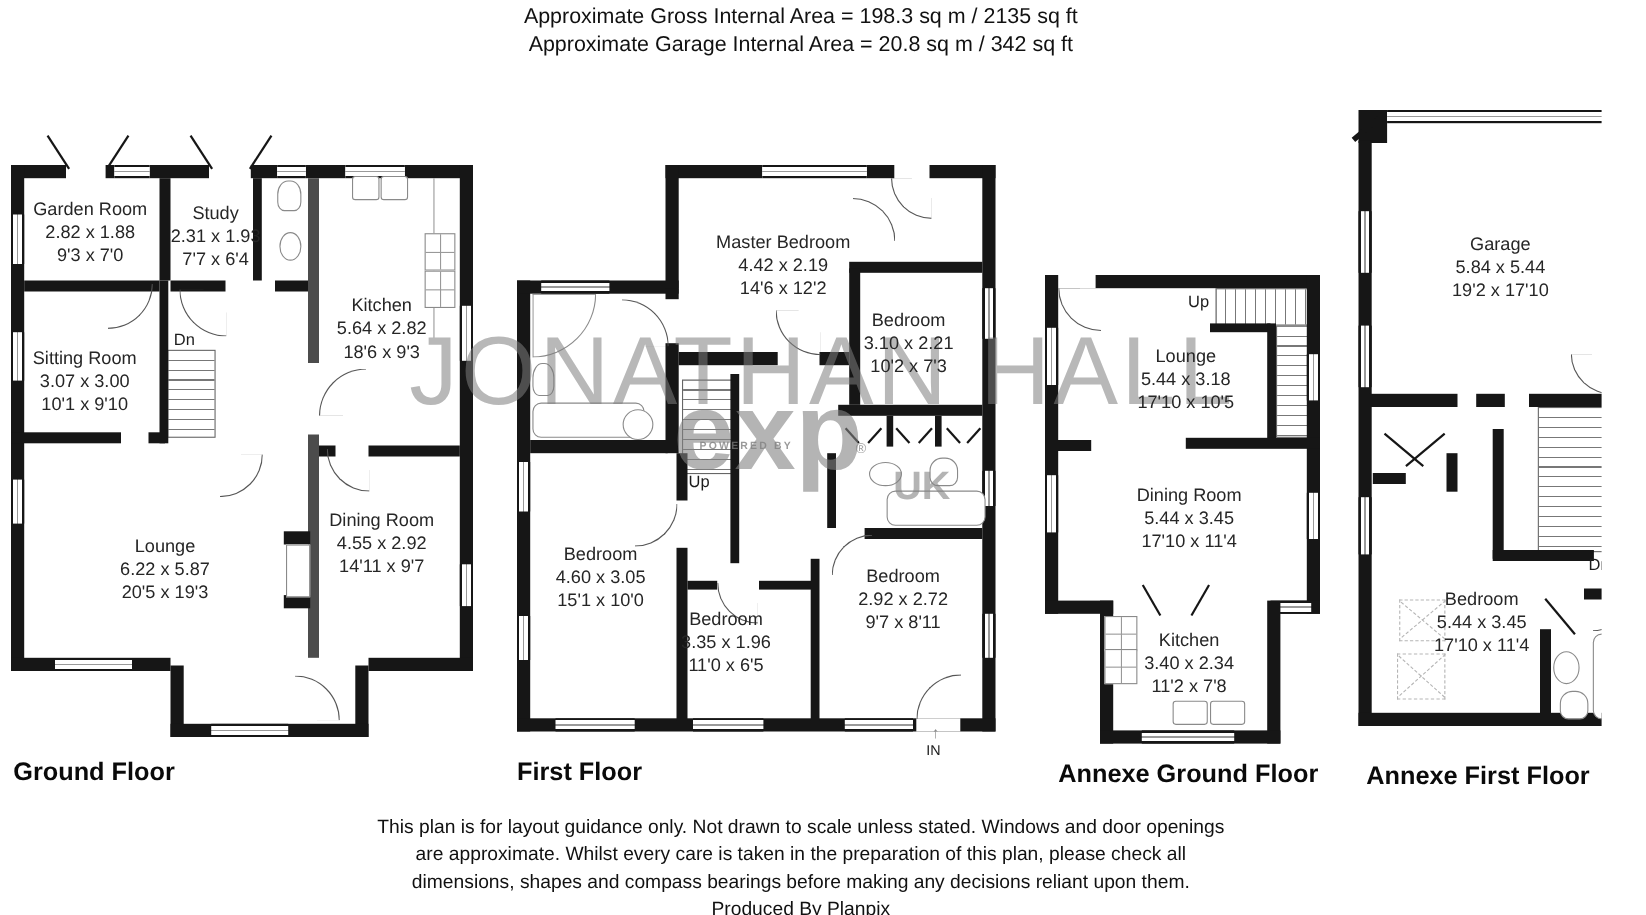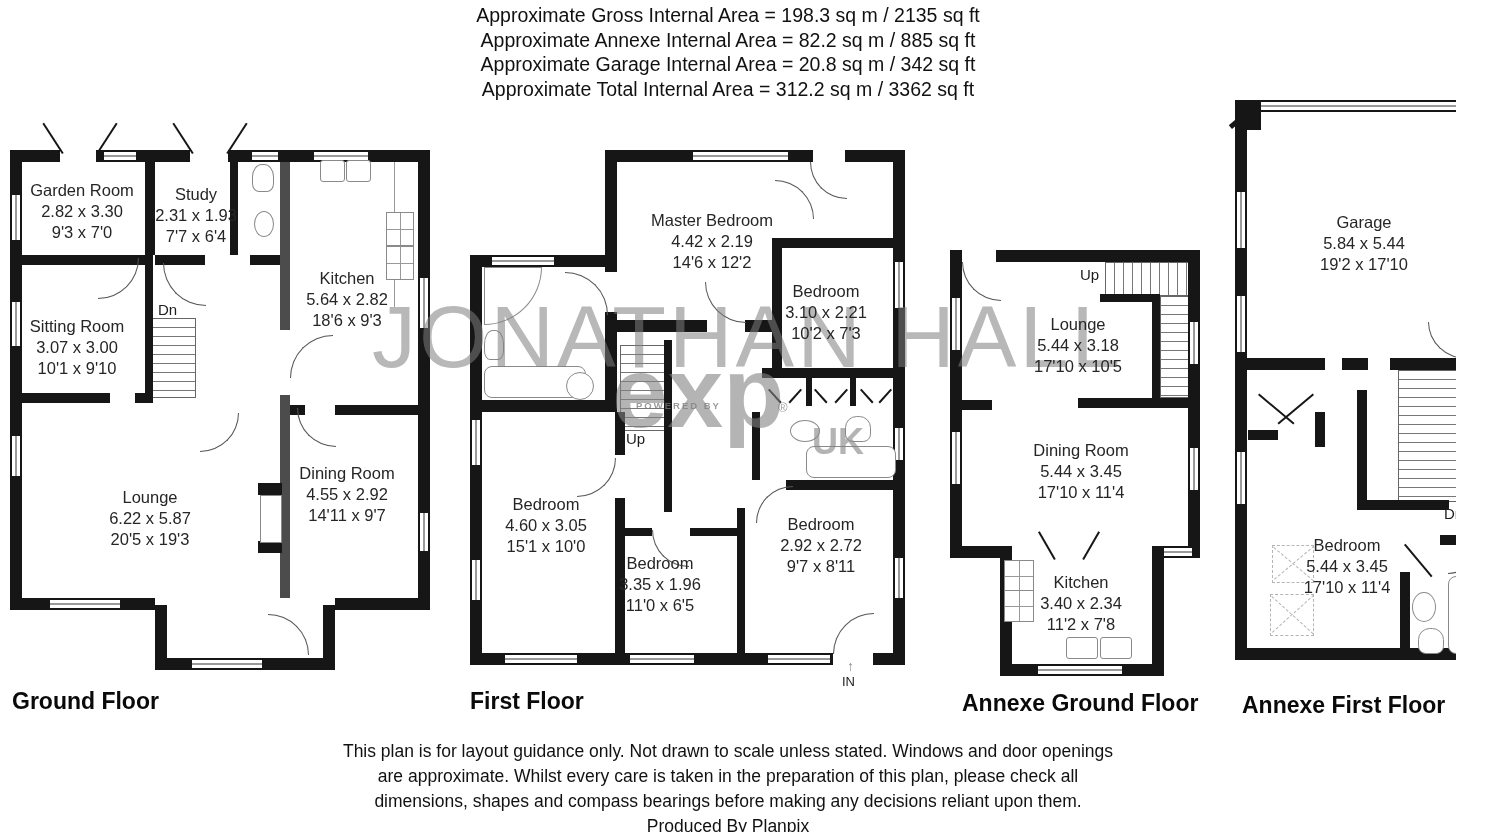--- a/index.html
+++ b/index.html
@@ -36,23 +36,21 @@
   #branduk{position:absolute;left:812px;top:421px;font-size:36px;font-weight:bold;color:rgba(130,130,130,0.6);z-index:20}
   .inarrow{position:absolute;font-size:14px;color:#8a8a8a;z-index:30}
 </style>
 </head>
 <body>
 
 <div id="canvas">
 
   <div id="header">
     <div>Approximate Gross Internal Area = 198.3 sq m / 2135 sq ft</div>
-    <div>Approximate Annexe Internal Area = 82.2 sq m / 885 sq ft</div>
     <div>Approximate Garage Internal Area = 20.8 sq m / 342 sq ft</div>
-    <div>Approximate Total Internal Area = 312.2 sq m / 3362 sq ft</div>
   </div>
 
   <div style="position:absolute;left:0;top:0">
 
     <div class="w" style="left:10px;top:150px;width:50px;height:12px"></div>
     <div class="w" style="left:96px;top:150px;width:8px;height:12px"></div>
     <div class="winh" style="left:104px;top:150px;width:32px;height:12px"></div>
     <div class="w" style="left:136px;top:150px;width:54px;height:12px"></div>
     <div class="w" style="left:228px;top:150px;width:24px;height:12px"></div>
     <div class="winh" style="left:252px;top:150px;width:26px;height:12px"></div>
@@ -114,21 +112,21 @@
     <div class="fx rnd" style="left:252px;top:164px;width:20px;height:26px;border-radius:45% 45% 30% 30%"></div>
     <div class="fx ell" style="left:254px;top:211px;width:18px;height:24px"></div>
     <div class="fx" style="left:320px;top:160px;width:23px;height:20px;border-radius:3px"></div>
     <div class="fx" style="left:346px;top:160px;width:23px;height:20px;border-radius:3px"></div>
     <div class="fx grid" style="left:386px;top:212px;width:26px;height:32px"></div>
     <div class="fx grid" style="left:386px;top:246px;width:26px;height:32px"></div>
     <div class="thinline" style="left:394px;top:162px;width:1px;height:145px"></div>
 
     <div class="rlabel" style="left:7px;top:180px">
       <div>Garden Room</div>
-      <div>2.82 x 3.30</div>
+      <div>2.82 x 1.88</div>
       <div>9'3 x 7'0</div>
     </div>
     <div class="rlabel" style="left:121px;top:184px">
       <div>Study</div>
       <div>2.31 x 1.93</div>
       <div>7'7 x 6'4</div>
     </div>
     <div class="rlabel" style="left:272px;top:268px">
       <div>Kitchen</div>
       <div>5.64 x 2.82</div>

